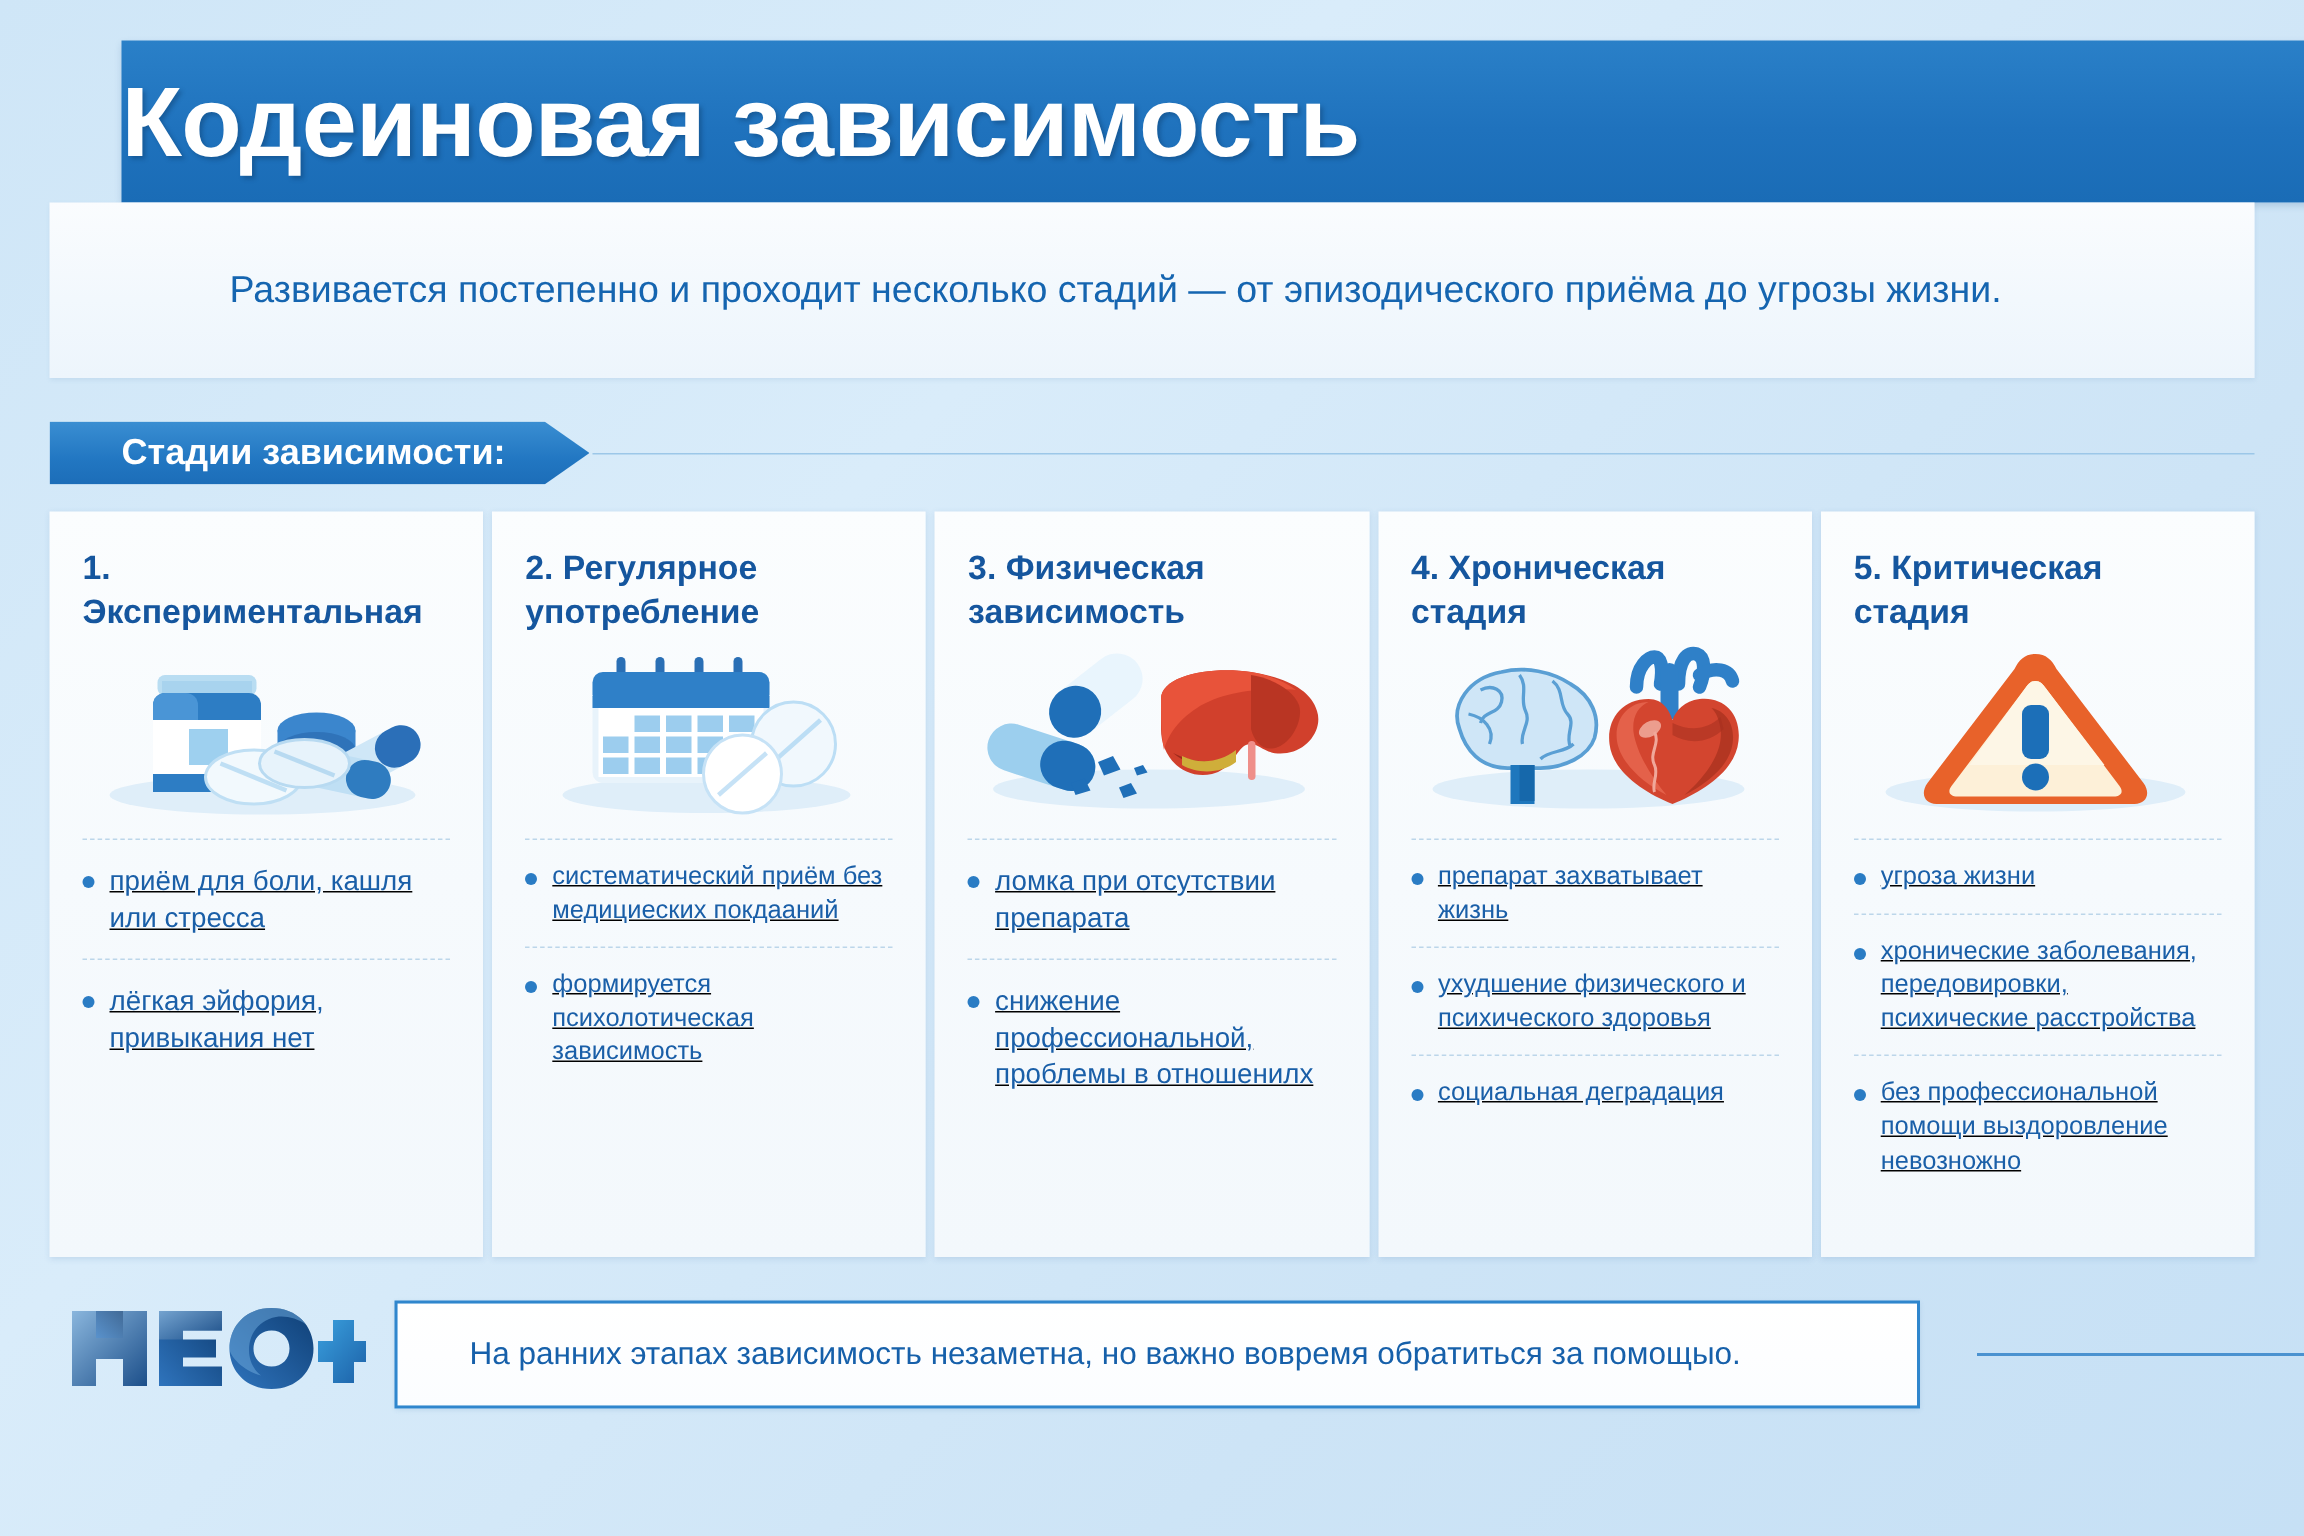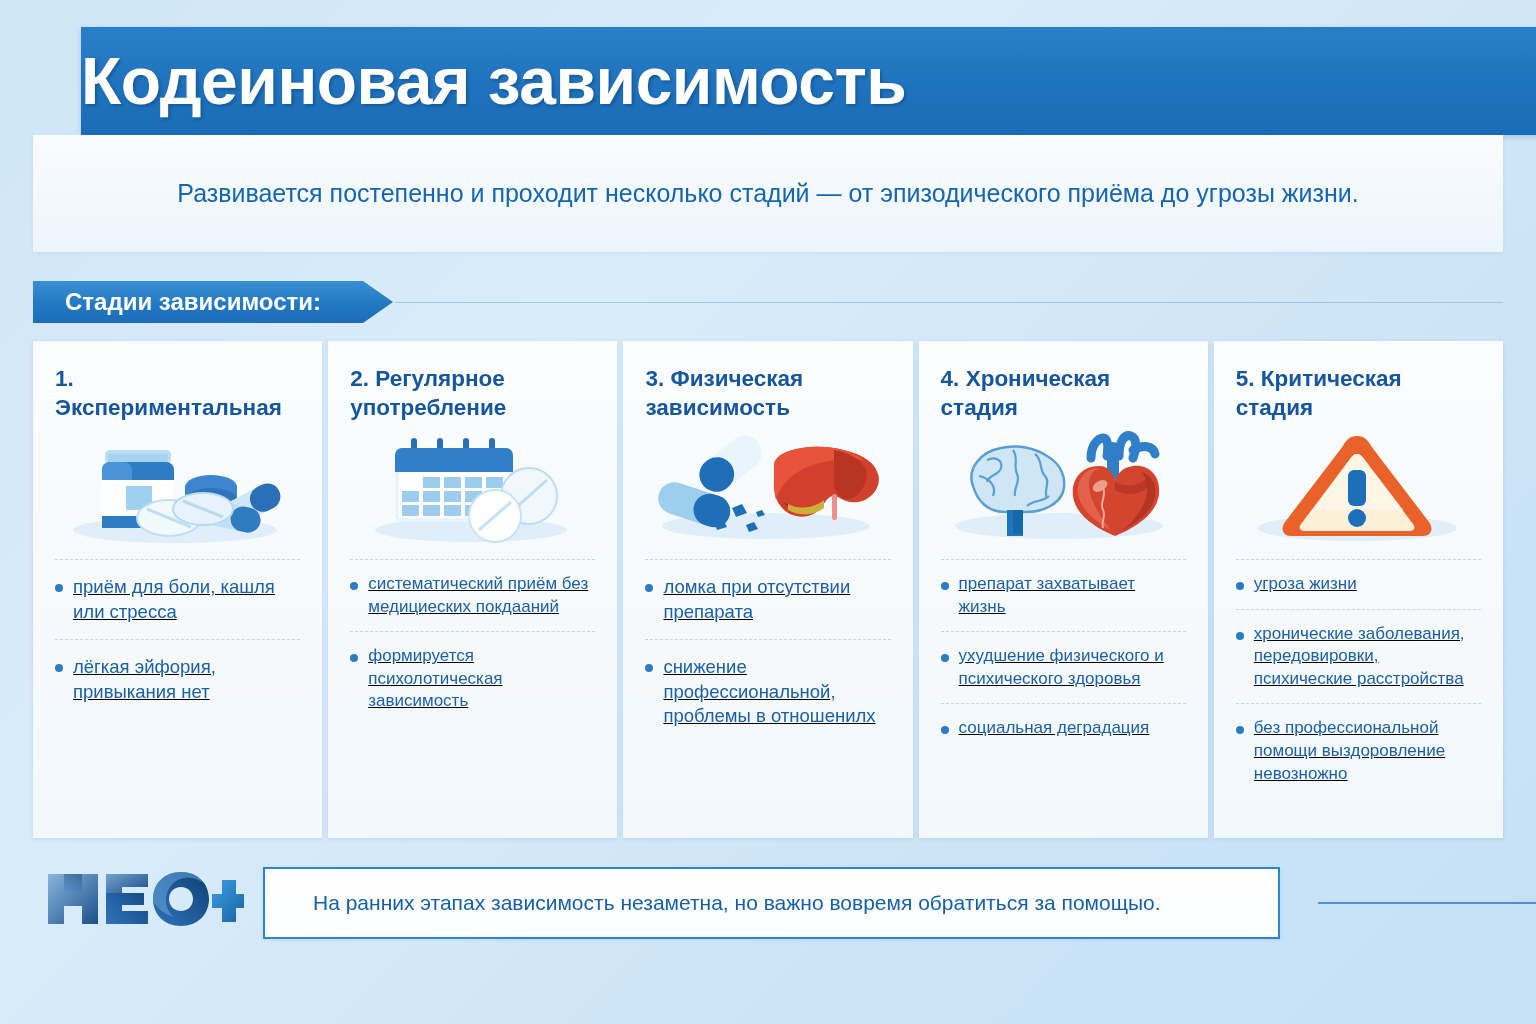--- a/index.html
+++ b/index.html
@@ -27,37 +27,37 @@
     font-weight: bold;
     letter-spacing: -0.5px;
     text-shadow: 2px 2px 3px rgba(10,50,90,.35);
     white-space: nowrap;
   }
 
   .subtitle-panel {
     position: absolute; left: 33px; top: 135px; width: 1470px; height: 117px;
     background: linear-gradient(180deg, #fafcfe 0%, #f2f8fd 55%, #edf5fc 100%);
     box-shadow: 0 1px 3px rgba(80,130,180,.12);
-    display: flex; align-items: center; justify-content: center;
+    display: flex; align-items: center; 
     padding: 0 120px;
   }
   .subtitle-text {
     color: #1565b0; font-size: 25px; line-height: 1.45; text-align: center;
     font-weight: 400;
   }
 
   
   .ribbon-row {
     position: absolute; left: 33px; top: 281px; width: 1470px; height: 42px;
   }
   .ribbon {
     position: absolute; left: 0; top: 0; width: 360px; height: 42px;
     background: linear-gradient(180deg, #3a8ed2 0%, #2277c2 60%, #1c6db8 100%);
     display: flex; align-items: center;
-    padding-left: 32px;
+    padding-left: 48px;
     clip-path: polygon(0 0, 330px 0, 360px 50%, 330px 100%, 0 100%);
     box-shadow: 0 1px 3px rgba(30,80,140,.2);
   }
   .ribbon-label {
     color: #ffffff; font-size: 24px; font-weight: bold; white-space: nowrap;
   }
   .ribbon-line {
     position: absolute; left: 362px; top: 21px; right: 0; height: 1px;
     background: #9cc7e8;
   }

